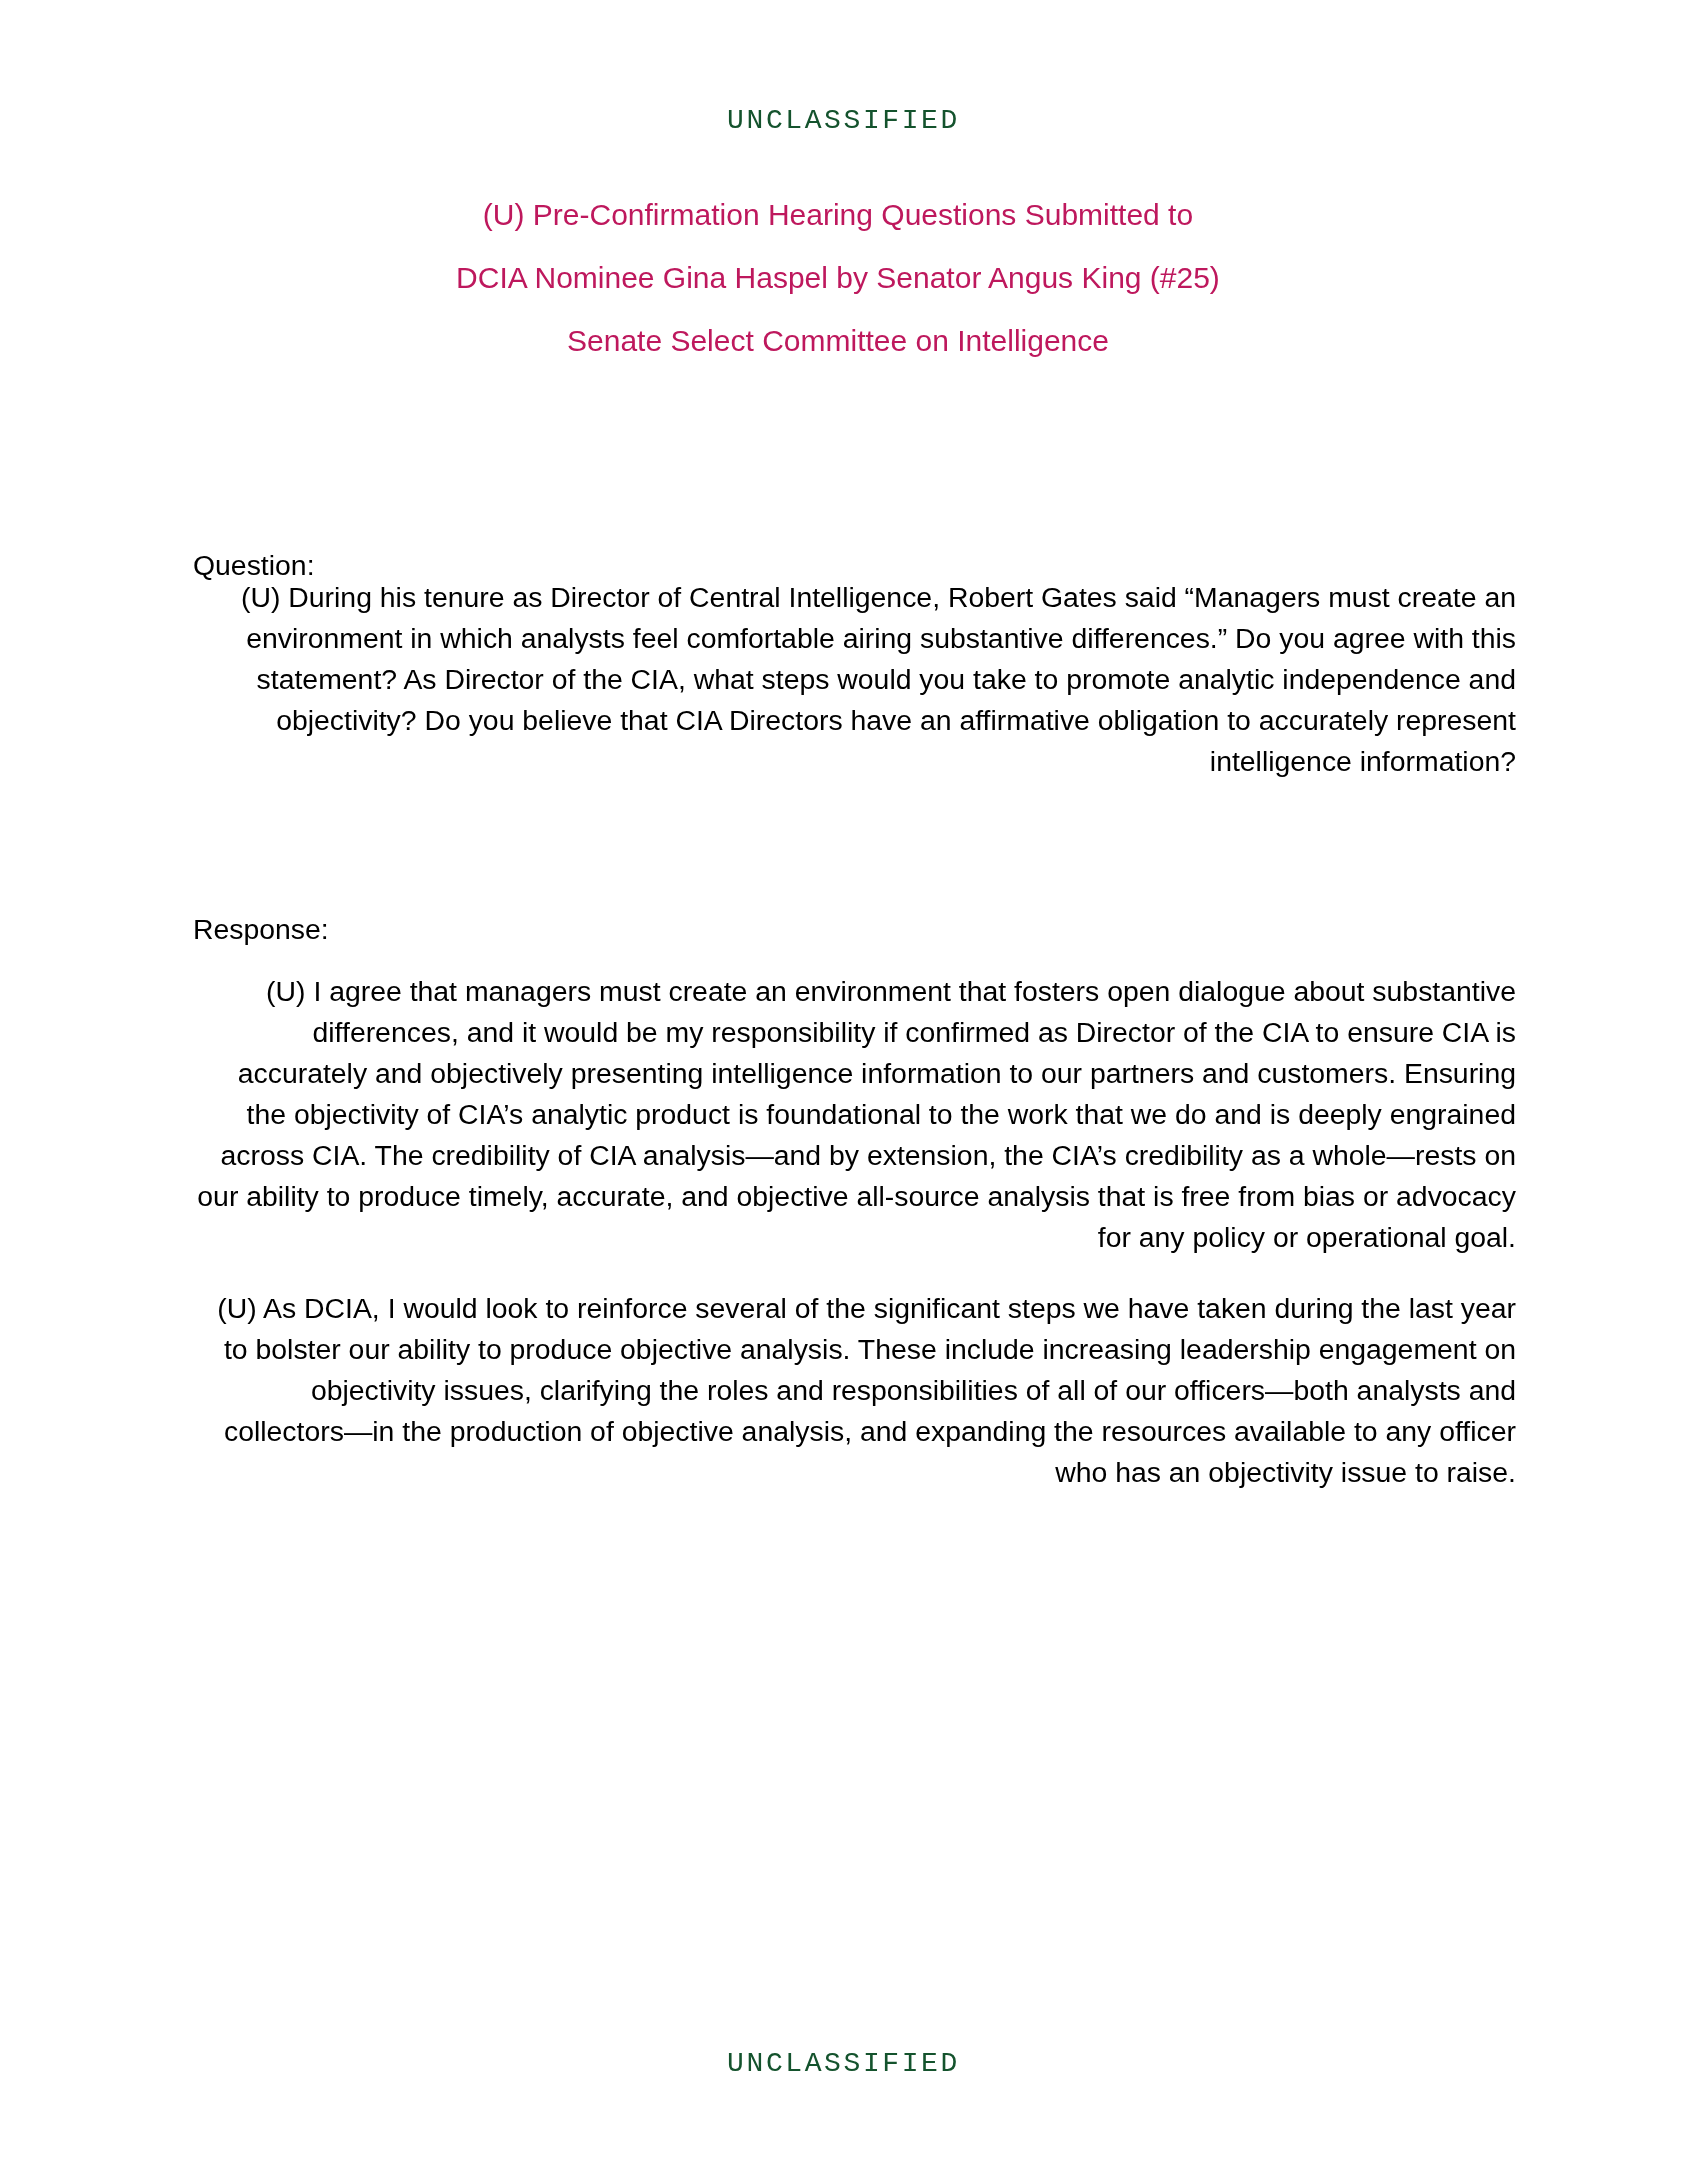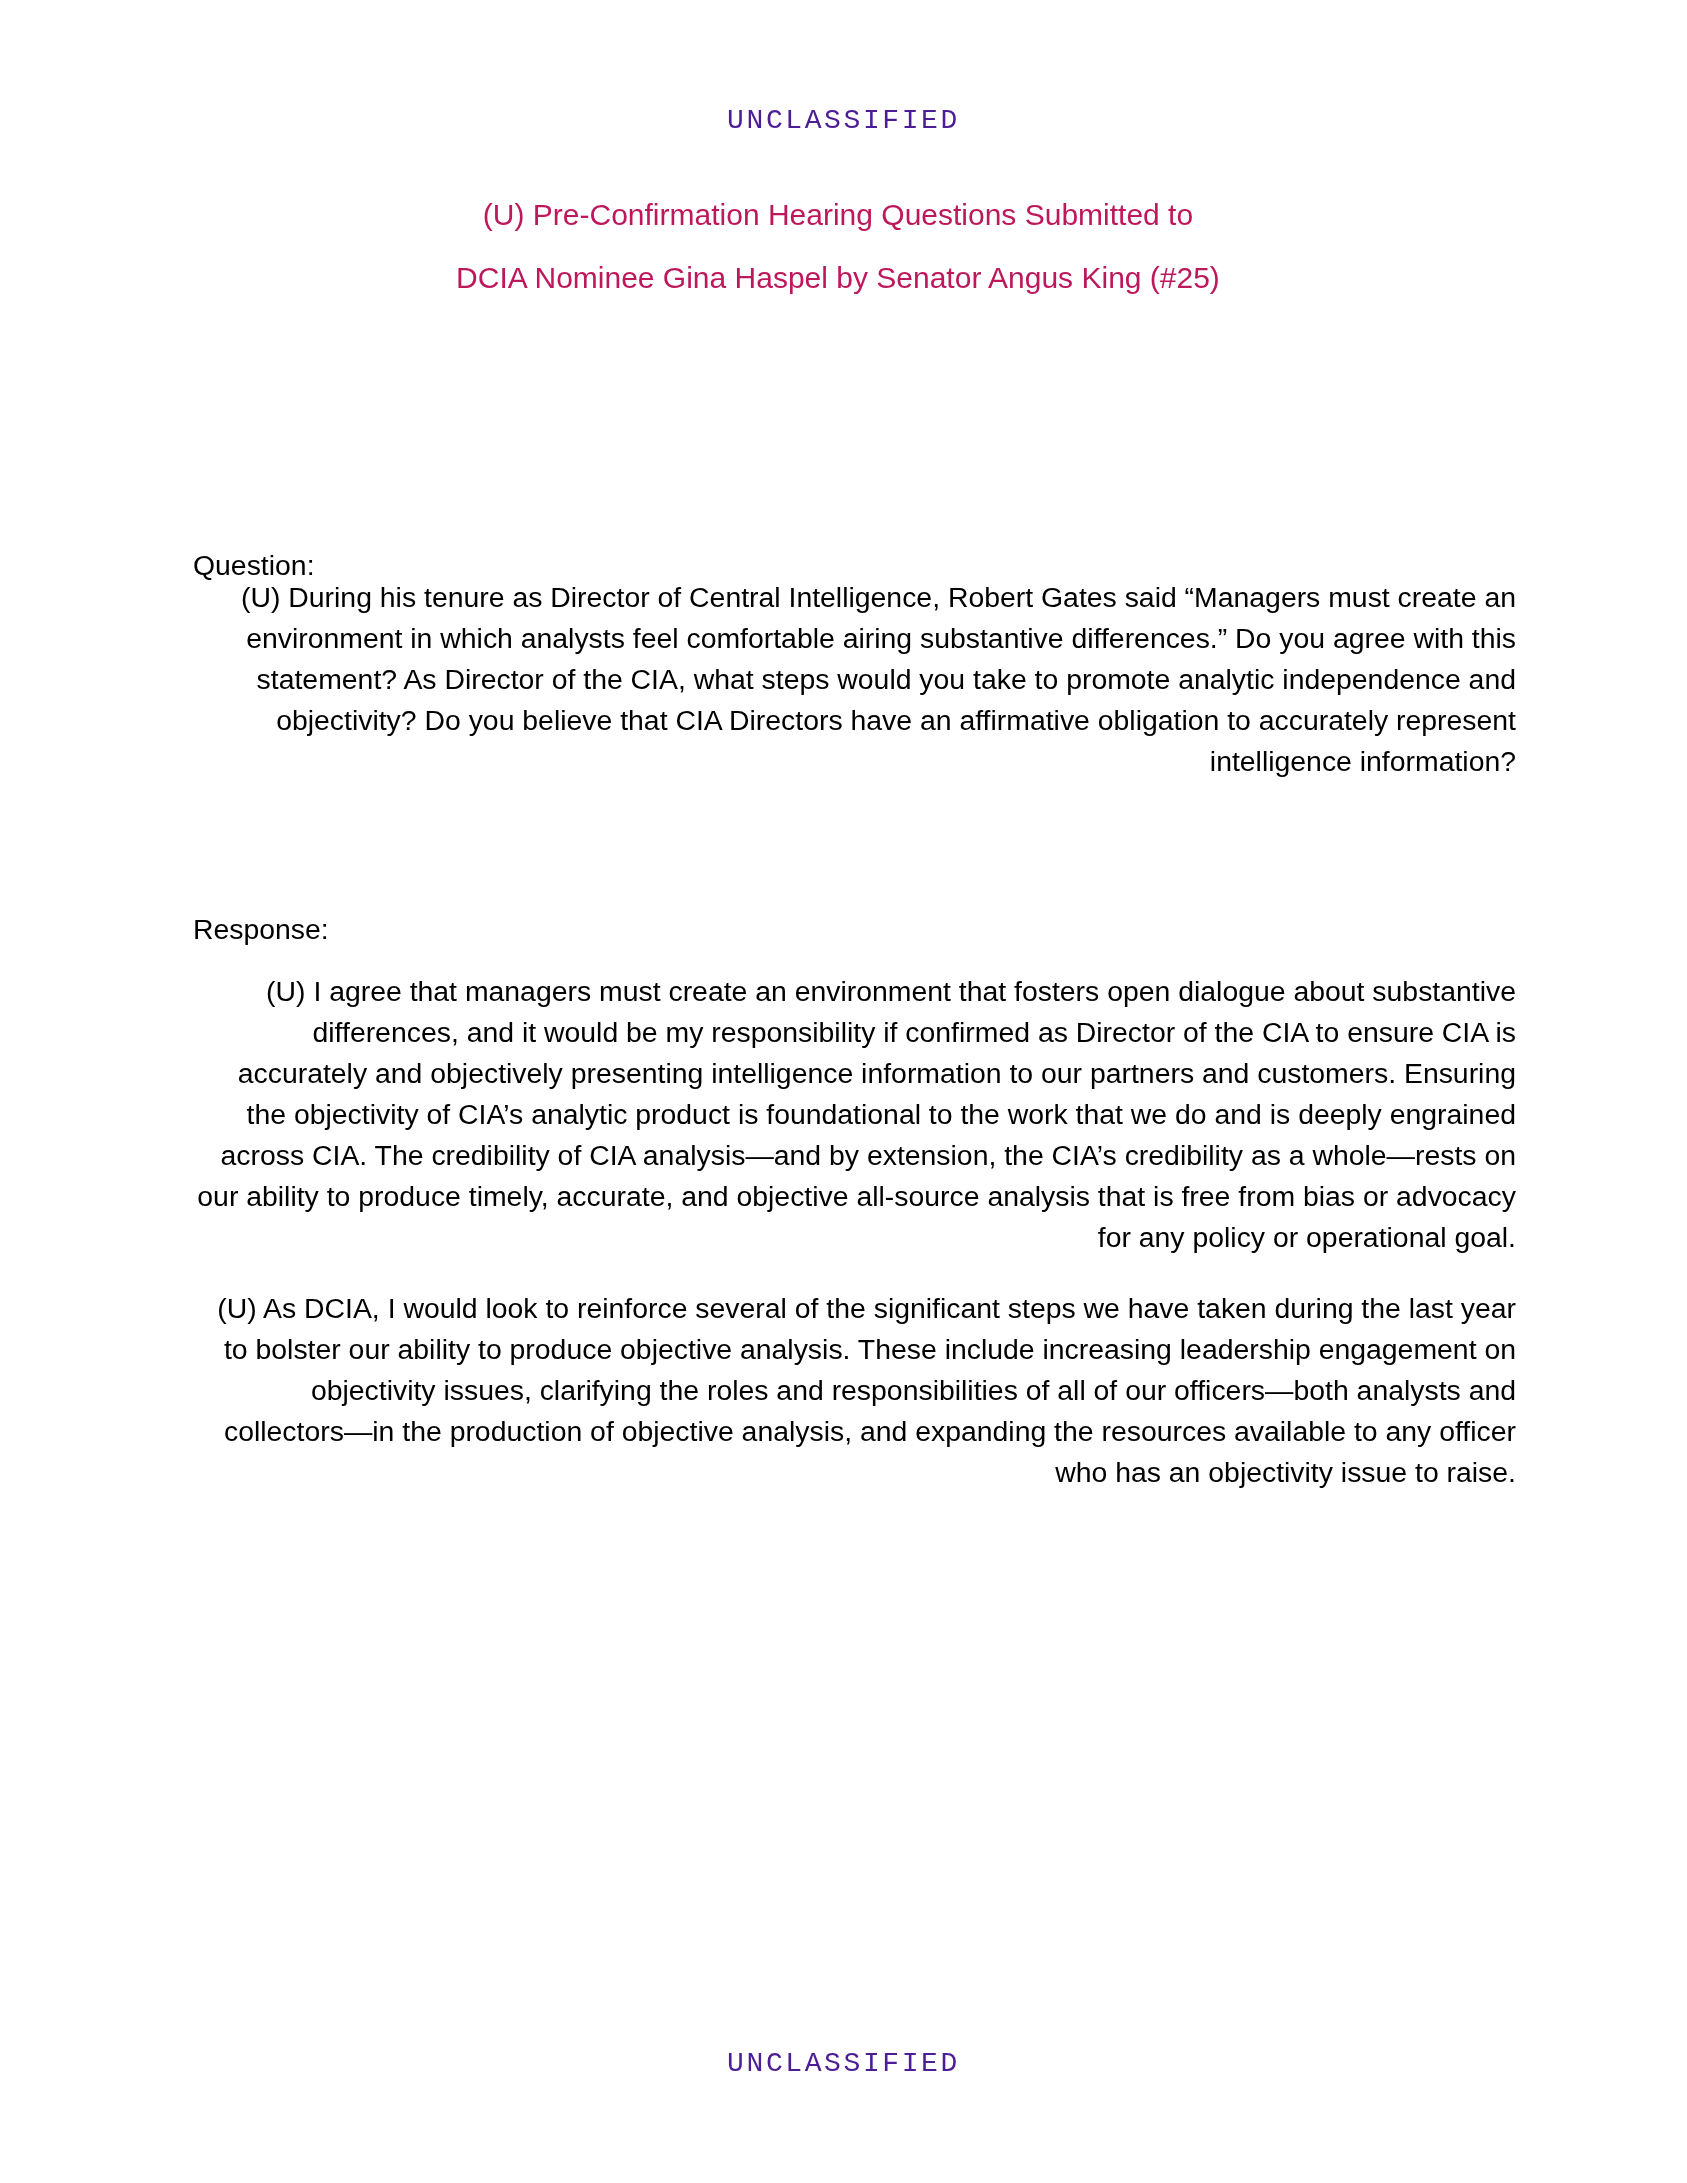--- a/index.html
+++ b/index.html
@@ -19,21 +19,21 @@
   }
   .classification {
     position: absolute;
     left: 0;
     width: 100%;
     text-align: center;
     font-family: "Liberation Mono", "DejaVu Sans Mono", monospace;
     font-size: 28px;
     letter-spacing: 2.6px;
     font-weight: 500;
-    color: #4c1d95;
+    color: #14532d;
     white-space: nowrap;
   }
   .classification.header { top: 105px; }
   .classification.footer { top: 2048px; }
   .title-block {
     position: absolute;
     left: 193px;
     top: 200px;
     width: 1290px;
     text-align: center;
@@ -67,20 +67,21 @@
 </head>
 <body>
 
 <div class="page">
 
   <div class="classification header">UNCLASSIFIED</div>
 
   <div class="title-block">
     <div class="title-line">(U) Pre-Confirmation Hearing Questions Submitted to</div>
     <div class="title-line">DCIA Nominee Gina Haspel by Senator Angus King (#25)</div>
+    <div class="title-line">Senate Select Committee on Intelligence</div>
   </div>
 
   <div class="section-label question-label">Question:</div>
 
   <div class="body-text question-body">(U) During his tenure as Director of Central Intelligence, Robert Gates said “Managers must create an environment in which analysts feel comfortable airing substantive differences.” Do you agree with this statement? As Director of the CIA, what steps would you take to promote analytic independence and objectivity? Do you believe that CIA Directors have an affirmative obligation to accurately represent intelligence information?</div>
 
   <div class="section-label response-label">Response:</div>
 
   <div class="body-text response-body">
     <p>(U) I agree that managers must create an environment that fosters open dialogue about substantive differences, and it would be my responsibility if confirmed as Director of the CIA to ensure CIA is accurately and objectively presenting intelligence information to our partners and customers. Ensuring the objectivity of CIA’s analytic product is foundational to the work that we do and is deeply engrained across CIA. The credibility of CIA analysis—and by extension, the CIA’s credibility as a whole—rests on our ability to produce timely, accurate, and objective all-source analysis that is free from bias or advocacy for any policy or operational goal.</p>

